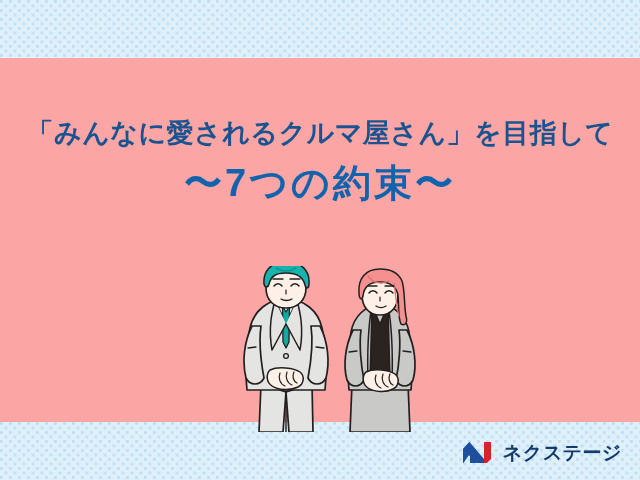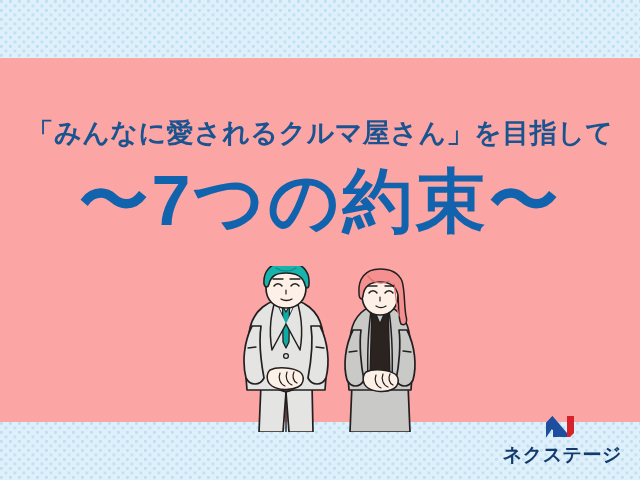--- a/index.html
+++ b/index.html
@@ -59,21 +59,21 @@
     font-size: 27px;
     font-weight: bold;
     letter-spacing: 0.5px;
     line-height: 1.15;
     white-space: nowrap;
   }
   .headline__line2 {
     display: block;
     margin-top: 14px;
     color: #1163ad;
-    font-size: 70px;
+    font-size: 38px;
     font-weight: bold;
     letter-spacing: 3px;
     line-height: 1.1;
     white-space: nowrap;
   }
 
   
   .illustration {
     position: absolute;
     left: 228px;
@@ -89,21 +89,20 @@
 
   
   .logo {
     position: absolute;
     right: 18px;
     bottom: 16px;
     display: flex;
     align-items: center;
     gap: 7px;
     user-select: none;
-    flex-direction: column;
   }
   .logo__mark {
     width: 34px;
     height: 23px;
     flex: 0 0 auto;
   }
   .logo__mark svg {
     display: block;
     width: 34px;
     height: 23px;

